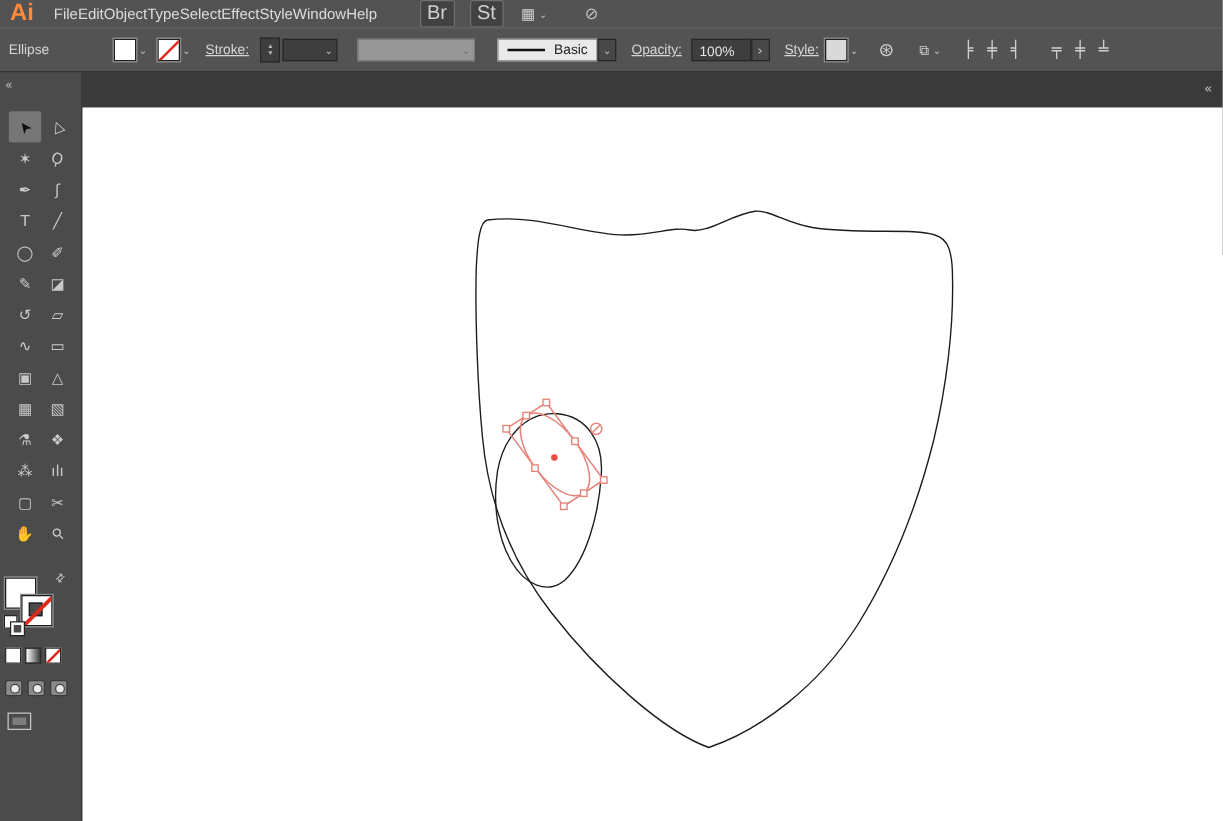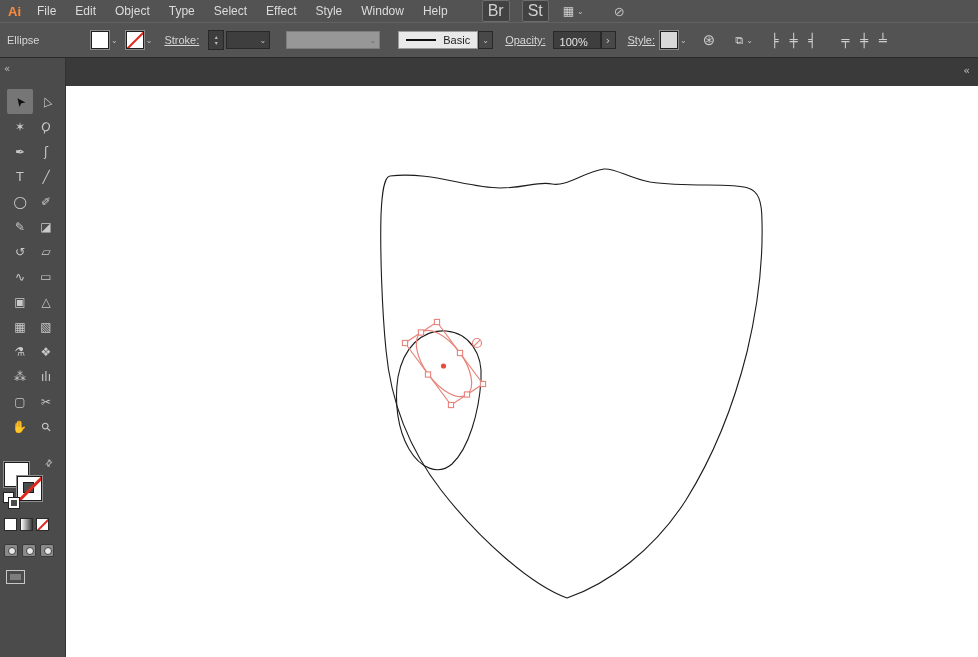--- a/index.html
+++ b/index.html
@@ -1,22 +1,22 @@
 <!DOCTYPE html>
 <html style="--ink: #1c1c1c; --sel: #e8837a; --seldot: #e84c3f;"><head>
 <meta charset="utf-8">
 <style>
   html,body{margin:0;padding:0}
   body{width:978px;height:657px;overflow:hidden;font-family:"Liberation Sans",sans-serif;background:#fff}
   #app{position:relative;width:978px;height:657px;background:#535353}
 
   
   .menubar{position:absolute;left:0;top:0;right:0;height:22px;background:#535353;display:flex;align-items:center;color:#dcdcdc;font-size:12px}
-  .logo{color:#ff8a3c;font-weight:bold;font-size:13px;margin:0 16px 0 8px}
-  .menu-items{display:flex;gap:19px}
+  .logo{color:#ff8a3c;font-weight:bold;font-size:19px;margin:0 16px 0 8px}
+  .menu-items{display:flex;}
   .menu-item{cursor:default}
   .badge{background:#424242;border:1px solid #6e6e6e;border-radius:2px;font-size:16px;padding:1px 5px;color:#cfcfcf;margin-left:12px}
   .badge.first{margin-left:34px}
   .ws{display:inline-flex;align-items:center;margin-left:14px;gap:3px;color:#cfcfcf}
   .glyph{font-family:"DejaVu Sans",sans-serif}
   .chev{font-size:8px;color:#c2c2c2}
   .syncoff{margin-left:30px;color:#c2c2c2;font-size:13px}
 
   
   .controlbar{position:absolute;left:0;top:22px;right:0;height:36px;background:#535353;border-top:1px solid #626262;border-bottom:1px solid #2a2a2a;display:flex;align-items:center;font-size:11px;color:#d6d6d6;box-sizing:border-box}

